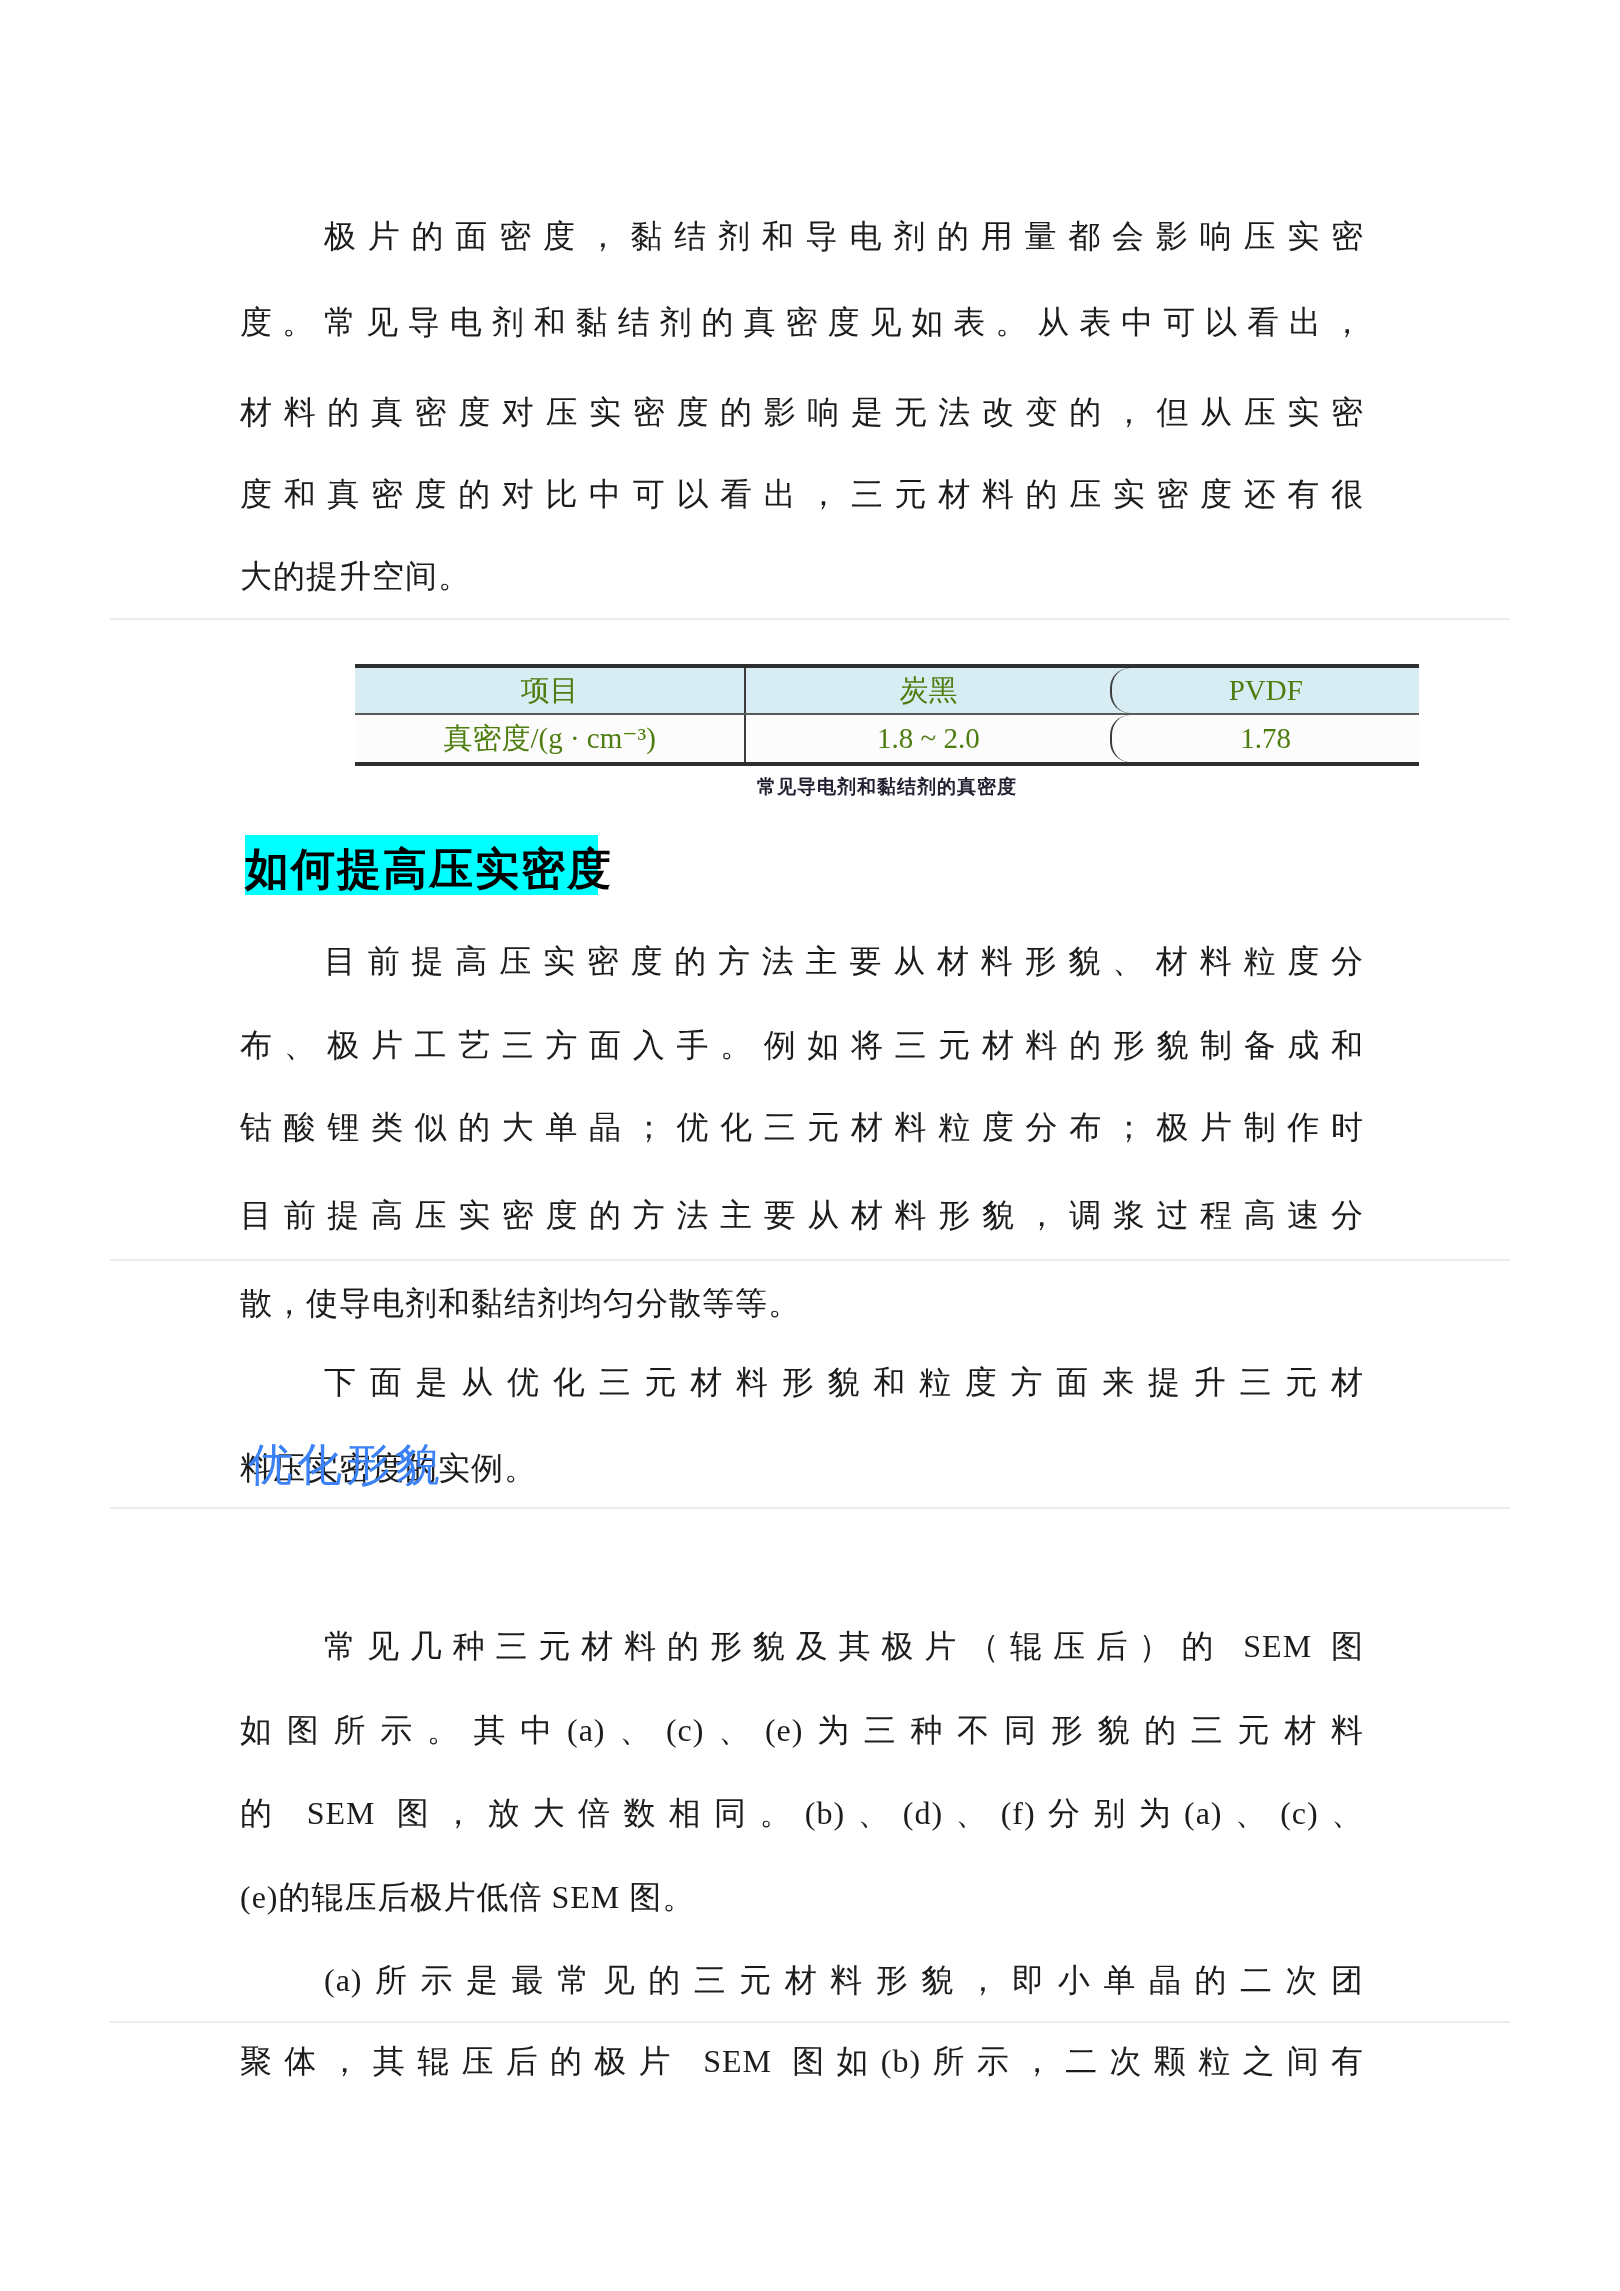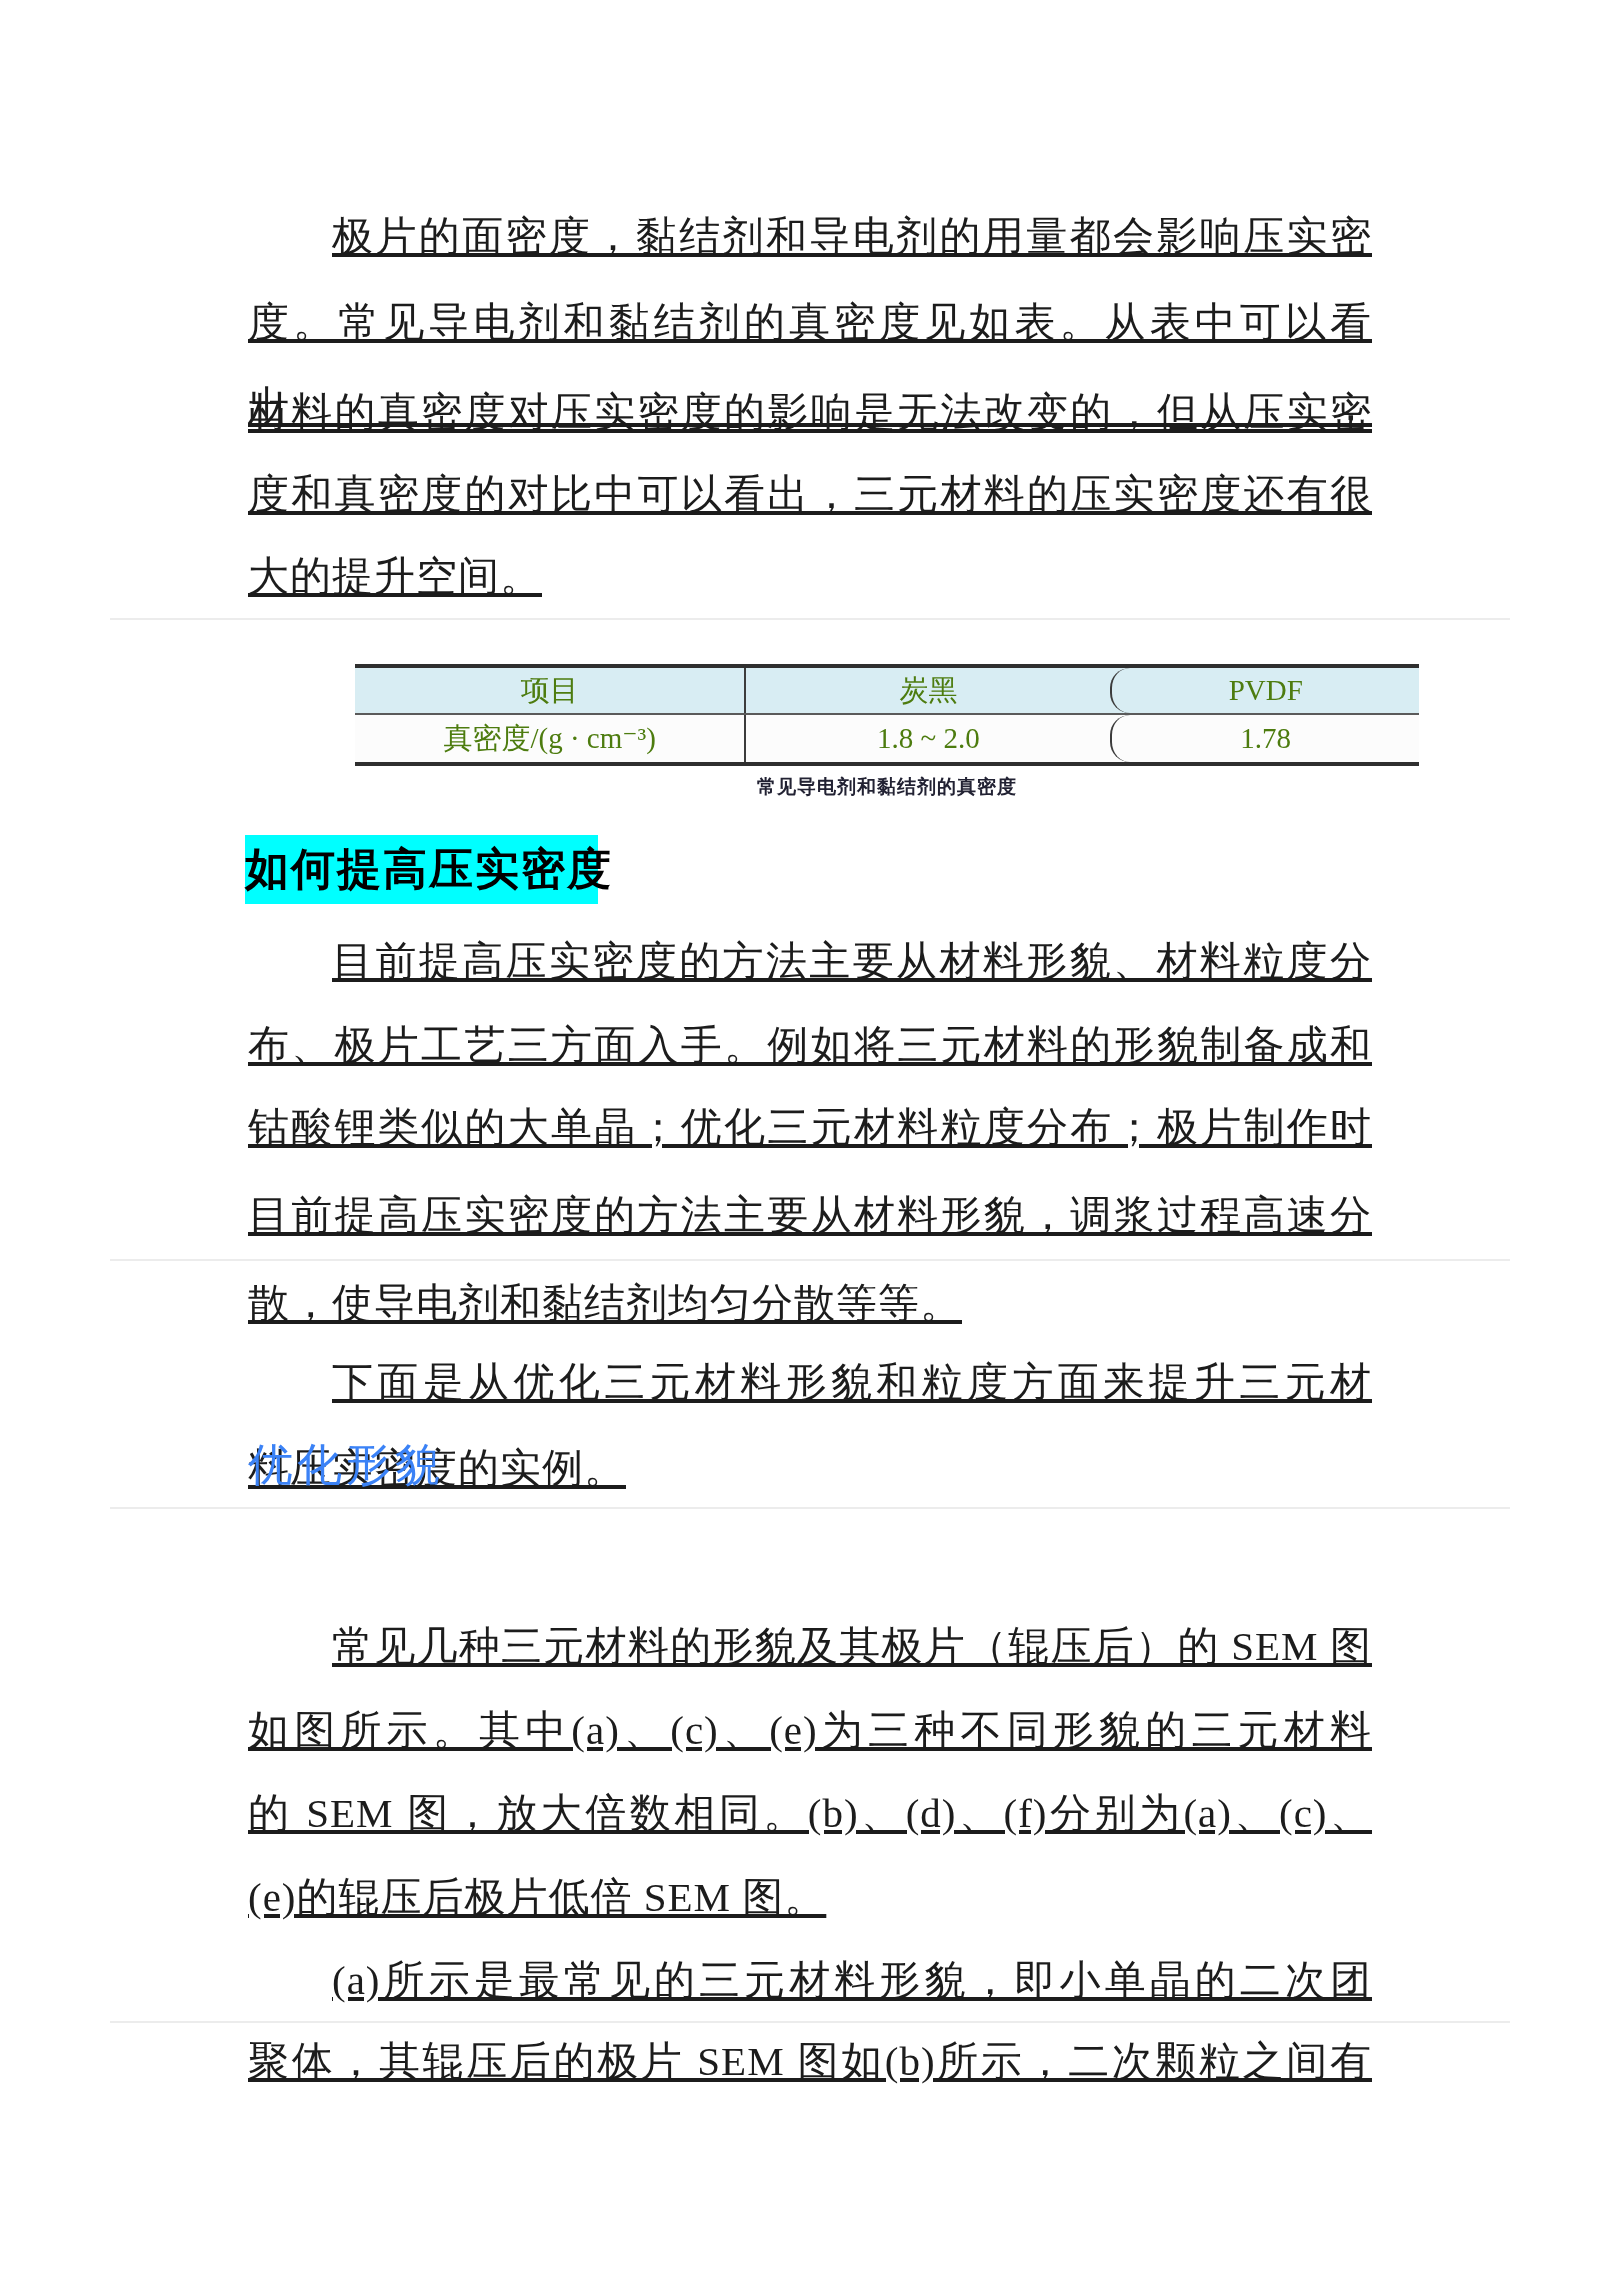--- a/index.html
+++ b/index.html
@@ -6,41 +6,40 @@
   .page{
     position:relative;
     width:1620px;height:2292px;
     background:#ffffff;
     font-family:"Liberation Serif","DejaVu Serif",serif;
     color:#1a1a1a;
     overflow:hidden;
   }
   .bline{
     position:absolute;
-    left:248px;width:1124px;height:84px;
-    font-size:41px;line-height:84px;
+    left:240px;width:1124px;height:84px;
+    font-size:32px;line-height:84px;
     color:#1c1c1c;
     white-space:nowrap;
     letter-spacing:1px;
-    text-decoration:underline;
   }
   .bline.fill{
     white-space:normal;
     text-align:justify;
     text-align-last:justify;
   }
   .bline.indent{ text-indent:84px; }
   .seam{
     position:absolute;left:110px;width:1400px;height:2px;
     background:#ececec;
   }
   .h-highlight{
     position:absolute;
     left:245px;top:835px;
-    width:353px;height:69px;
+    width:353px;height:60px;
     background:#00ffff;
     font-size:44px;line-height:69px;
     font-weight:700;color:#000000;
     text-align:center;letter-spacing:2px;
     white-space:nowrap;
   }
   .h-sub{
     position:absolute;
     left:248px;top:1435px;height:61px;
     font-size:45px;line-height:61px;

